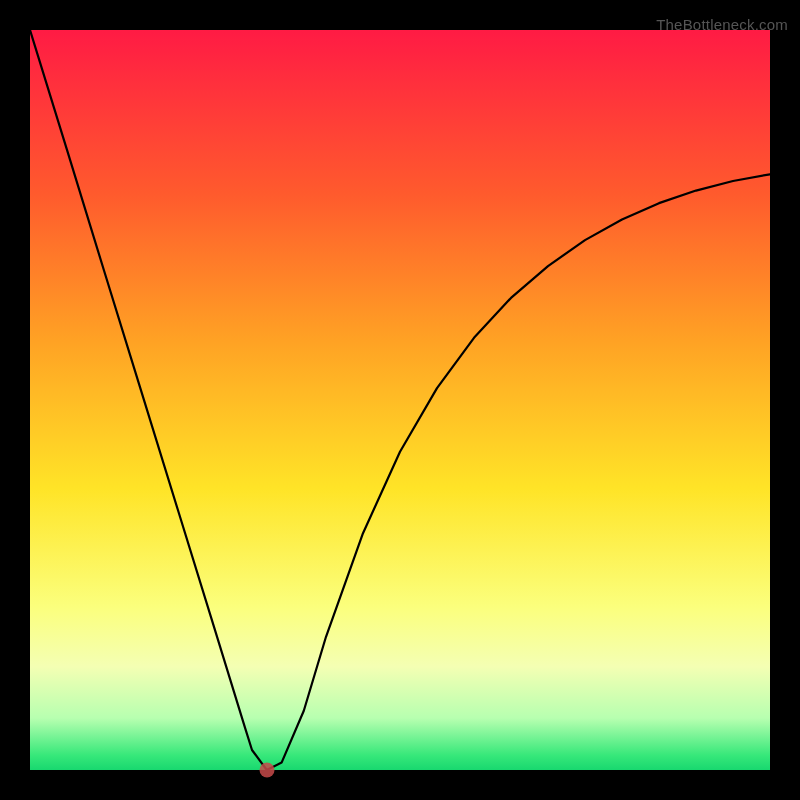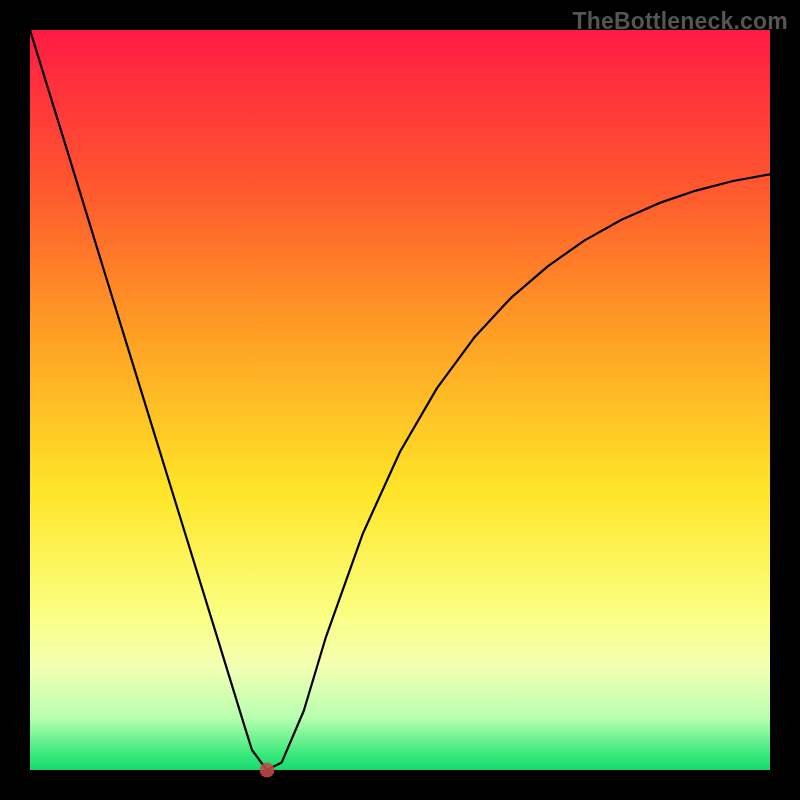--- a/index.html
+++ b/index.html
@@ -12,25 +12,25 @@
     overflow: hidden;
   }
   .frame {
     position: relative;
     width: 800px;
     height: 800px;
     background: #000;
   }
   .watermark {
     position: absolute;
-    top: 8px;
+    top: 16px;
     right: 12px;
     color: #555;
-    font-size: 23px;
-    font-weight: 700;
+    font-size: 15px;
+    font-weight: 400;
     letter-spacing: 0.2px;
     z-index: 3;
   }
   .plot-area {
     position: absolute;
     left: 30px;
     top: 30px;
     width: 740px;
     height: 740px;
     background: linear-gradient(to bottom,

